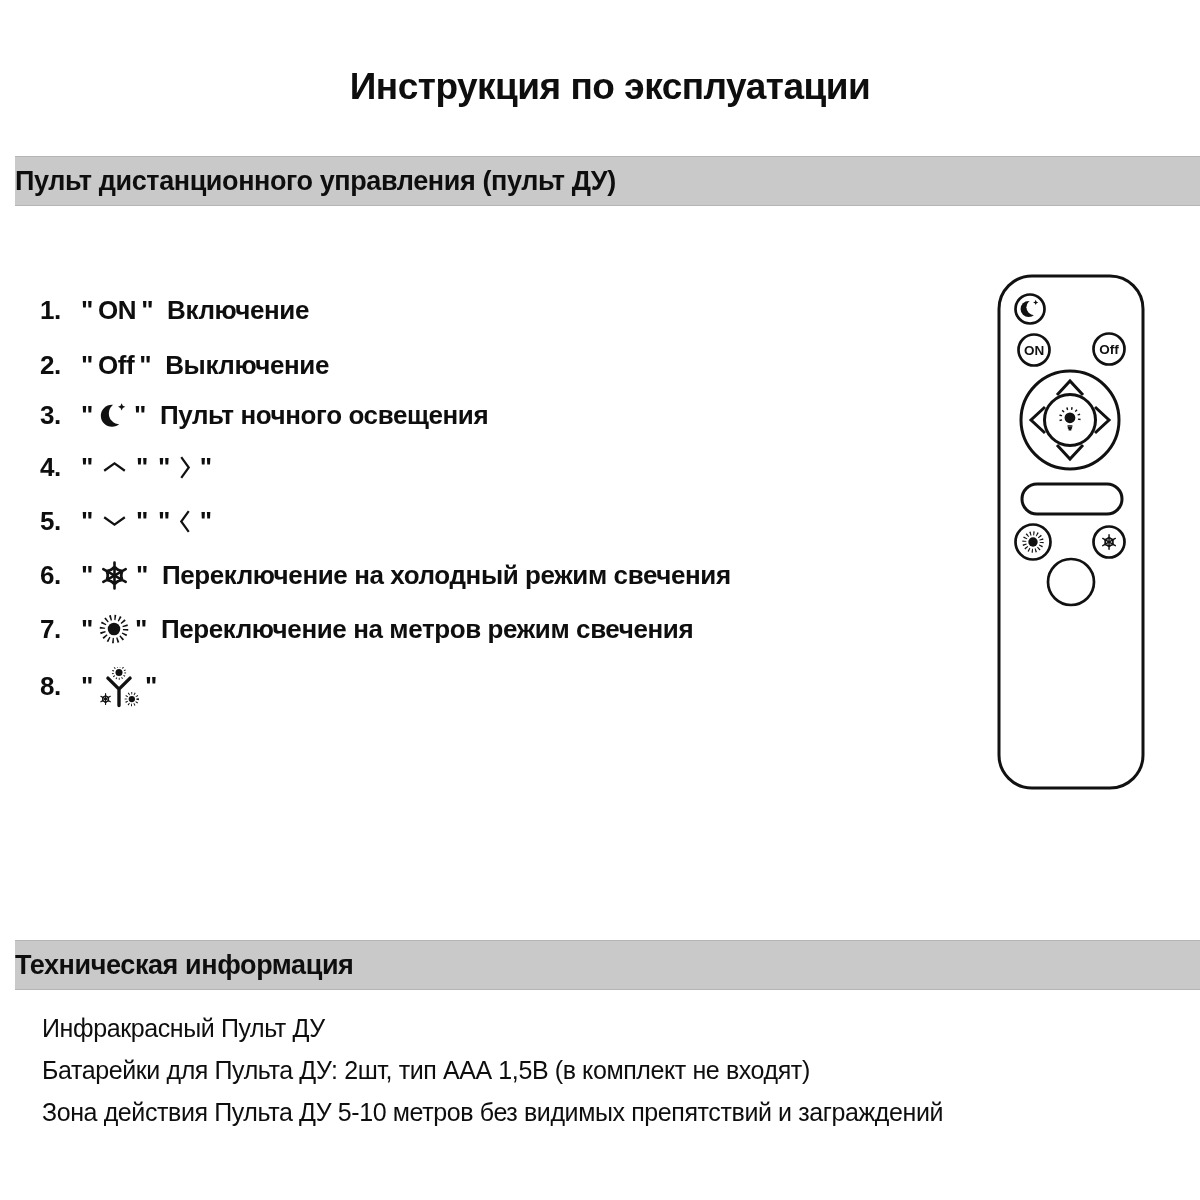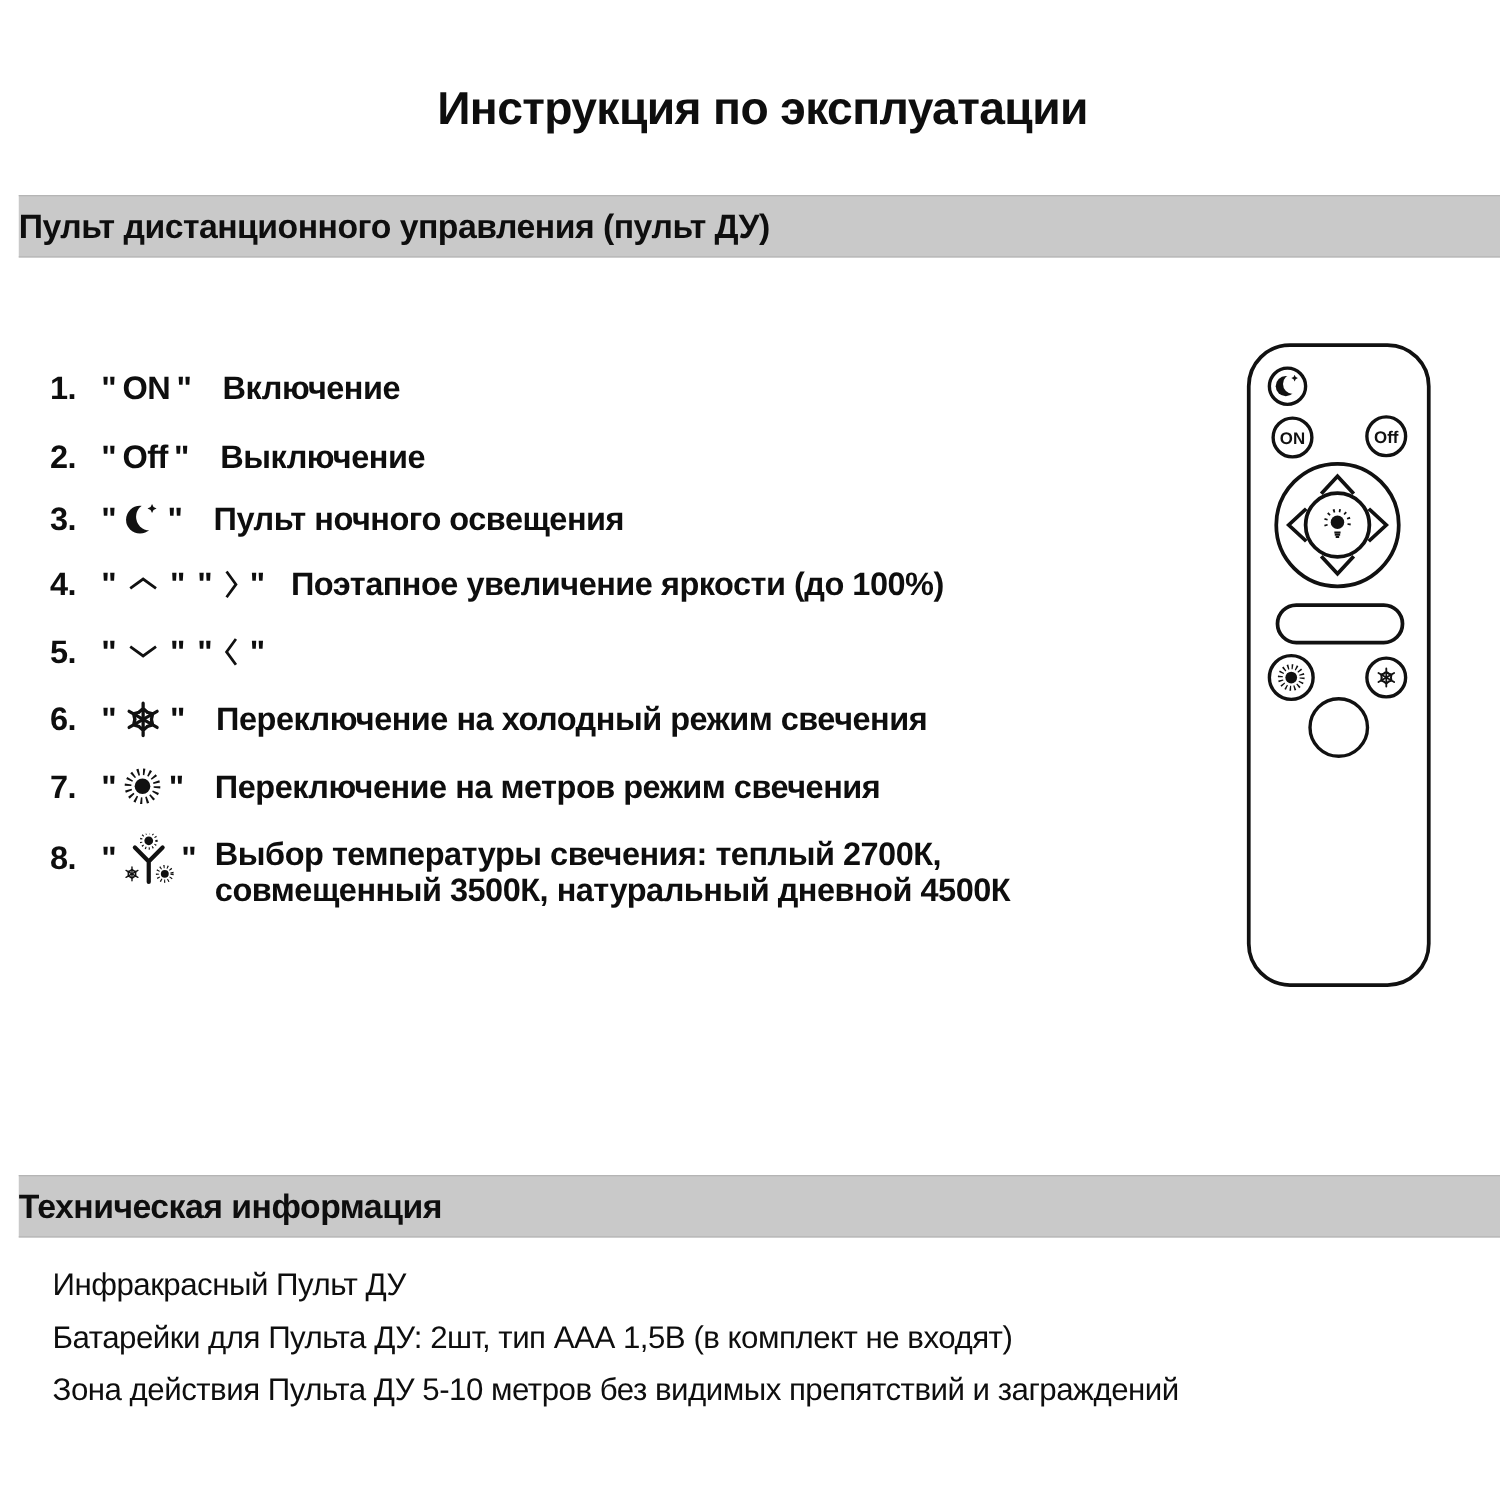--- a/index.html
+++ b/index.html
@@ -21,21 +21,21 @@
   }
   .banner.remote-hdr{top:156px;}
   .banner.tech-hdr{top:940px;}
   .row{
     position:absolute;left:40px;display:flex;align-items:center;height:34px;
     font-size:26px;font-weight:bold;letter-spacing:-0.4px;white-space:nowrap;
   }
   .row.multiline{align-items:flex-start;height:auto;}
   .num{display:inline-block;width:36px;}
   .q{margin:0 5px;}
-  .label{margin-left:20px;}
+  .label{margin-left:9px;}
   .label.gap{margin-left:16px;}
   .icon{display:block;flex:0 0 auto;}
   .chev-h{width:33px;height:20px;}
   .chev-v{width:20px;height:33px;}
   .text2lines{margin-left:10px;line-height:29px;}
   .row.multiline .num, .row.multiline .q{line-height:34px;}
   .tech-block{position:absolute;left:42px;top:1016px;}
   .tech-block p{
     margin:0 0 17px 0;line-height:25px;font-size:25px;font-weight:normal;
     letter-spacing:-0.4px;white-space:nowrap;
@@ -118,21 +118,20 @@
   <span class="q">"</span>
   <svg class="icon chev-h" viewBox="0 0 24 24" preserveAspectRatio="none">
       <use href="#chev"></use>
     </svg>
   <span class="q">"</span>
   <span class="q">"</span>
   <svg class="icon chev-v" viewBox="0 0 24 24" preserveAspectRatio="none">
       <use href="#chev" transform="rotate(90 12 12)"></use>
     </svg>
   <span class="q">"</span>
-  <span class="label gap">Поэтапное увеличение яркости (до 100%)</span>
 </div>
 
 <div class="row" style="top:504px">
   <span class="num">5.</span>
   <span class="q">"</span>
   <svg class="icon chev-h" viewBox="0 0 24 24" preserveAspectRatio="none">
       <use href="#chev" transform="rotate(180 12 12)"></use>
     </svg>
   <span class="q">"</span>
   <span class="q">"</span>
@@ -162,24 +161,20 @@
   <span class="label">Переключение на метров режим свечения</span>
 </div>
 
 <div class="row multiline" style="top:669px">
   <span class="num">8.</span>
   <span class="q">"</span>
   <svg class="icon" width="42" height="42" viewBox="0 0 36 36" style="margin-top:-2px">
       <use href="#temp"></use>
     </svg>
   <span class="q">"</span>
-  <span class="text2lines">
-    <span>Выбор температуры свечения: теплый 2700К,</span><br>
-    <span>совмещенный 3500К, натуральный дневной 4500К</span>
-  </span>
 </div>
 
 <svg class="remote" width="195" height="545" viewBox="0 0 195 545">
   <rect x="27" y="14" width="144" height="512" rx="33" fill="#fff" stroke="#111" stroke-width="3"></rect>
 
   <g>
     <circle cx="58" cy="47" r="14.5" fill="#fff" stroke="#111" stroke-width="2.7"></circle>
     <use href="#moong" transform="translate(46.5,35.5) scale(0.94)"></use>
   </g>
 

